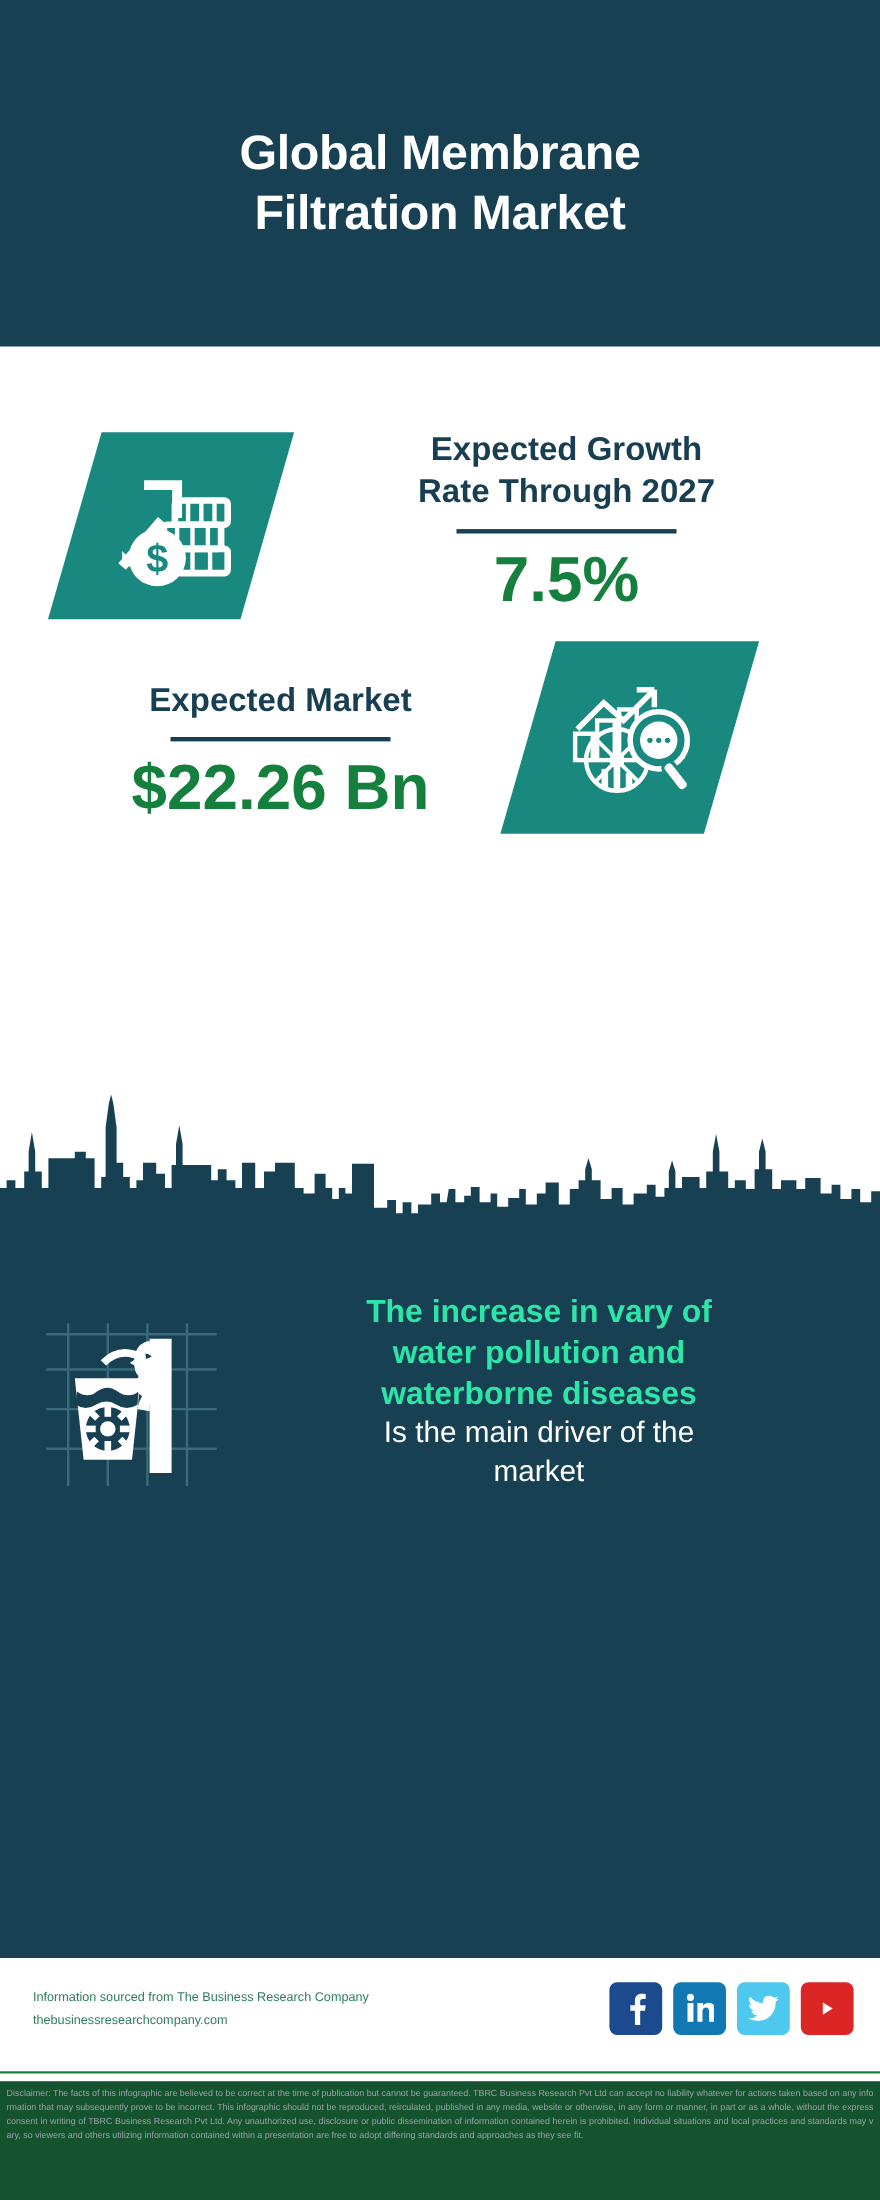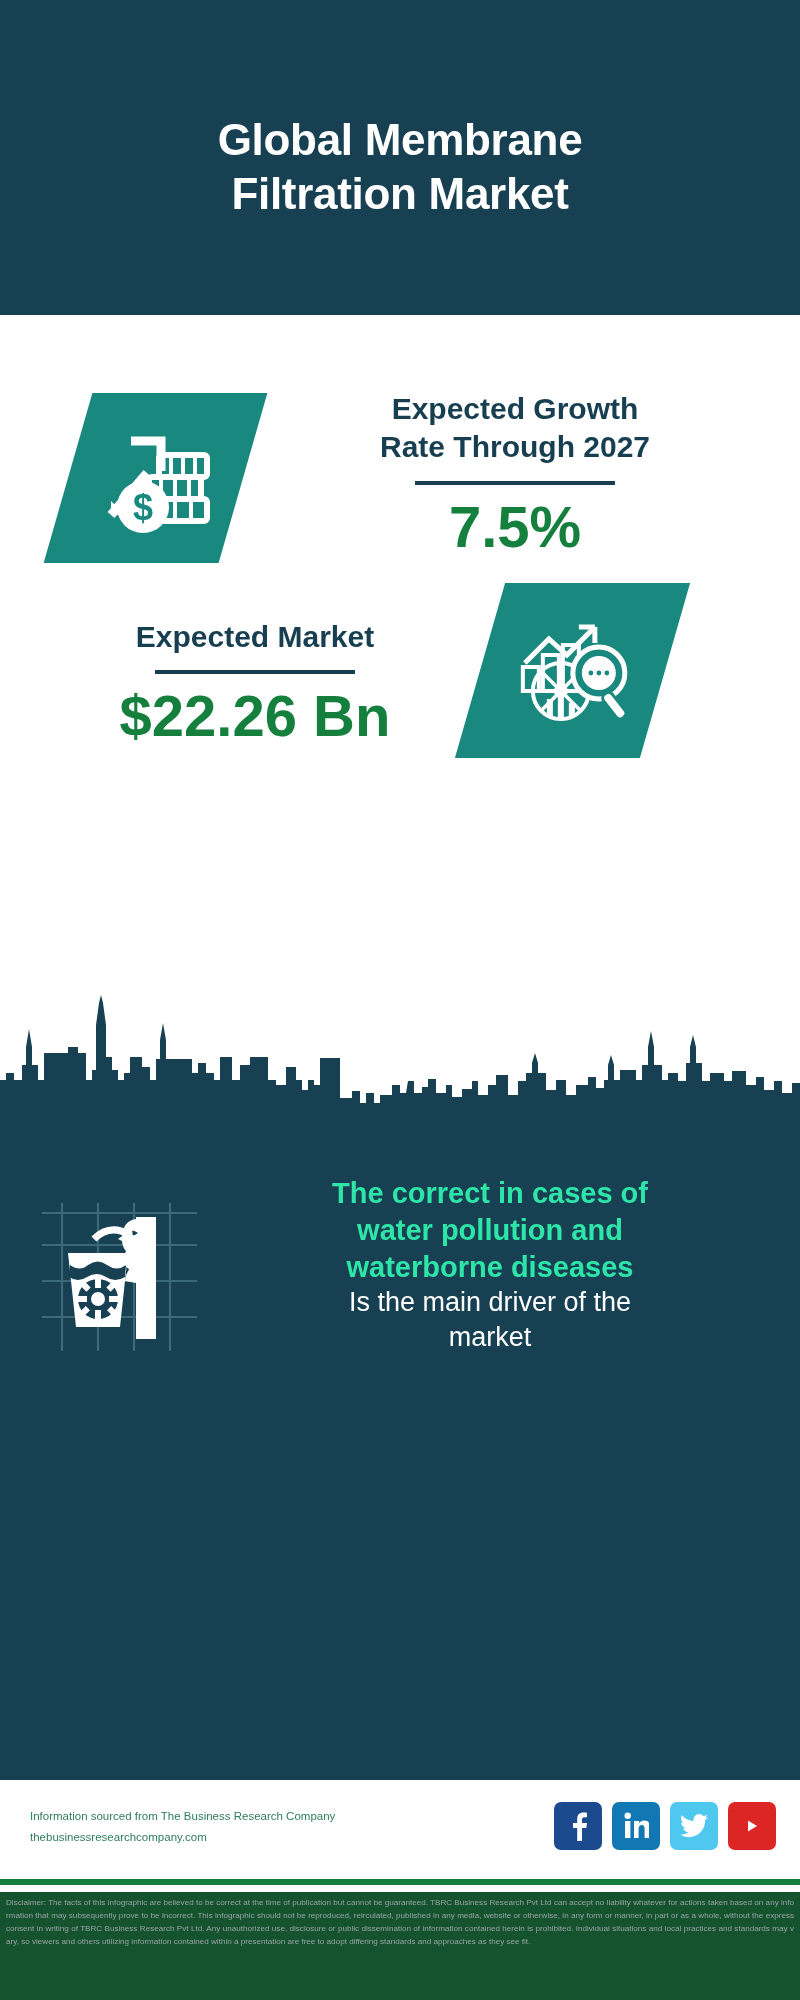--- a/index.html
+++ b/index.html
@@ -84,21 +84,21 @@
   .accent-line {
     color:#2EE5A8; font-size:29px; font-weight:bold; line-height:1.27;
   }
   .white-line {
     color:#ffffff; font-size:27px; font-weight:normal; line-height:1.28;
   }
 
   
   .footer {
     position:absolute; left:0; top:1780px; width:800px; height:105px;
-    background:#ffffff; border-bottom:6px solid #15803d;
+    background:#ffffff; border-bottom:2px solid #15803d;
   }
   .footer-text {
     position:absolute; left:30px; top:26px; width:360px;
     color:#2E7D5B; font-size:11.5px; line-height:1.85;
   }
   .social {
     position:absolute; right:24px; top:22px;
     display:flex; gap:10px; align-items:center;
   }
   .soc {
@@ -225,21 +225,21 @@
           </g>
           <path d="M104 14 L124 14 L124 136 L104 136 Z" fill="#fff"></path>
           <path d="M104 16 q-14 2 -14 20 q0 8 4 12 q-3 6 1 9 q-4 6 2 9 q-2 8 8 9 l3 -8 Z" fill="#fff"></path>
           <path d="M104 62 q-10 4 -11 16 l11 2 Z" fill="#fff"></path>
           <path d="M94 30 q6 -5 12 0 q-6 5 -12 0 Z" fill="#174152"></path>
           <path d="M62 36 q16 -16 36 -4" stroke="#fff" stroke-width="7" fill="none"></path>
           <path d="M100 26 L102 44 L86 36 Z" fill="#fff"></path>
         </svg>
       </div>
       <div class="driver-text">
-        <div class="accent-line">The correct in cases of</div>
+        <div class="accent-line">The increase in vary of</div>
         <div class="accent-line">water pollution and</div>
         <div class="accent-line">waterborne diseases</div>
         <div class="white-line">Is the main driver of the</div>
         <div class="white-line">market</div>
       </div>
     </div>
 
   </div>
 
   <div class="footer">

